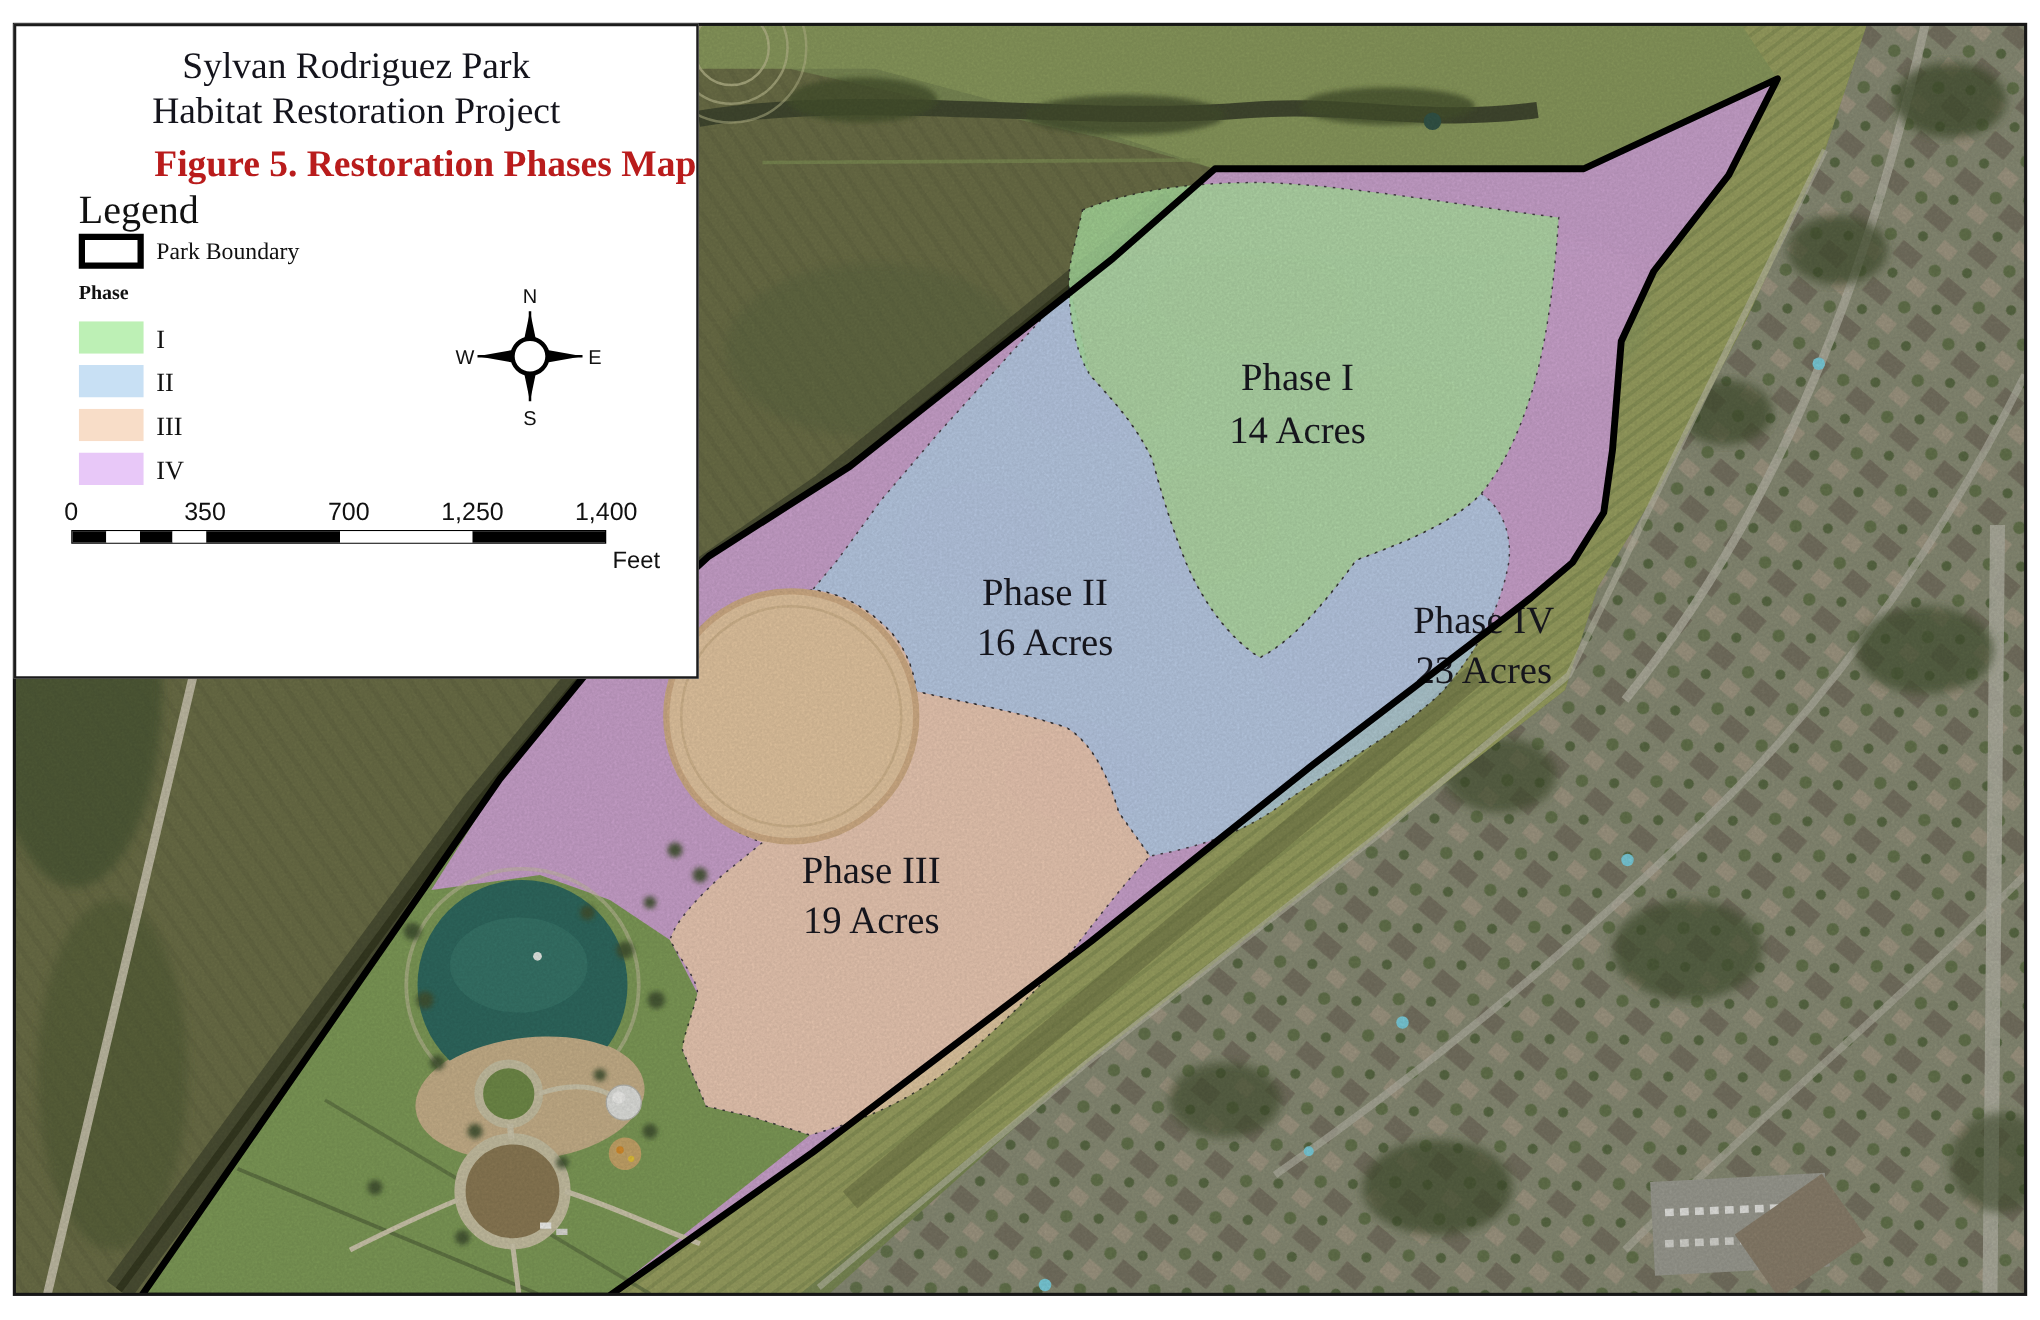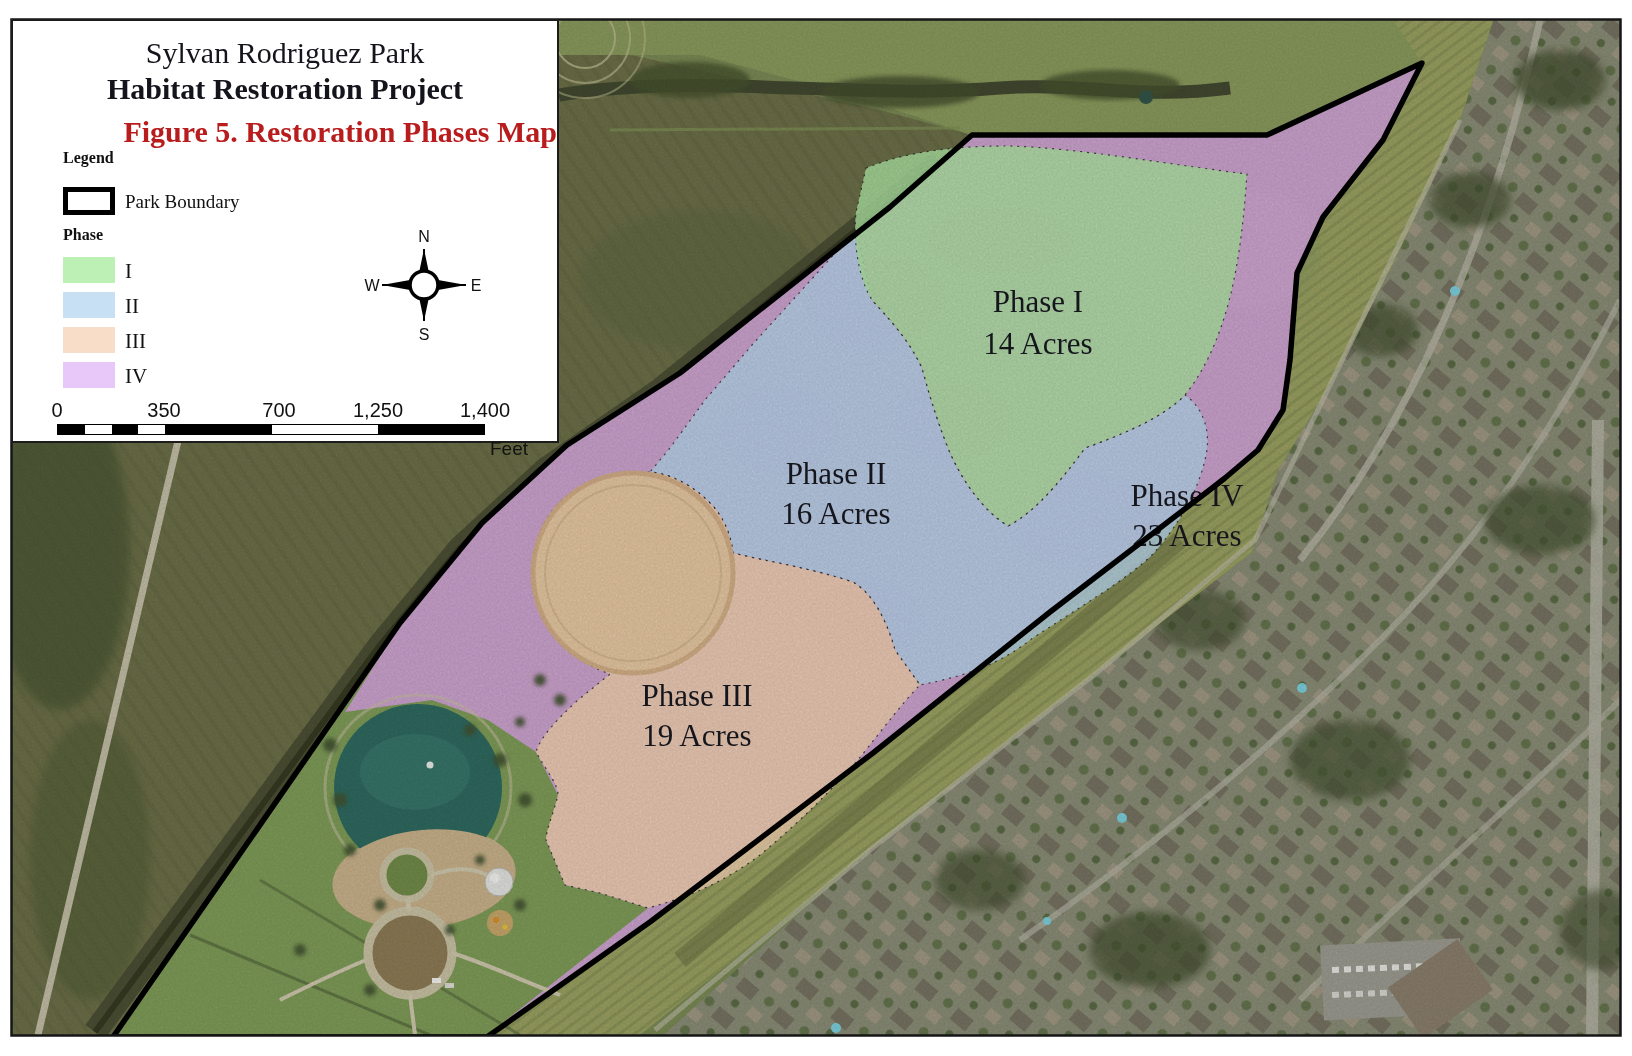--- a/index.html
+++ b/index.html
@@ -1,26 +1,26 @@
 <!DOCTYPE html>
 <html><head>
 <meta charset="utf-8">
 <style>
   html,body{margin:0;padding:0;background:#ffffff;}
   .canvas{position:relative;width:1632px;height:1056px;background:#ffffff;overflow:hidden;
           font-family:"Liberation Serif",serif;color:#111;}
   .map-svg{position:absolute;left:0;top:0;}
   
-  .legend{position:absolute;left:11px;top:19px;width:548px;height:424px;background:#ffffff;
+  .legend{position:absolute;left:11px;top:19px;width:548px;height:524px;background:#ffffff;
           border:2px solid #1c1c1c;box-sizing:border-box;z-index:5;}
   .lg-title{position:absolute;left:0;width:100%;text-align:center;font-size:30px;line-height:32px;color:#14141c;}
   .lg-title1{top:16px;}
-  .lg-title2{top:52px;font-weight:bold;}
+  .lg-title2{top:52px;}
   .lg-figure{position:absolute;left:0;top:94px;width:100%;text-align:right;font-size:30px;font-weight:bold;color:#b91c1c;}
-  .lg-heading{position:absolute;left:50px;top:128px;font-size:16px;font-weight:bold;}
+  .lg-heading{position:absolute;left:50px;top:128px;font-size:32px;font-weight:normal;}
   .lg-bound-swatch{position:absolute;left:50px;top:166px;width:42px;height:18px;background:#fff;border:5px solid #000;}
   .lg-bound-label{position:absolute;left:112px;top:170px;font-size:19px;}
   .lg-phase-heading{position:absolute;left:50px;top:205px;font-size:16px;font-weight:bold;}
   .lg-swatch{position:absolute;left:50px;width:52px;height:26px;}
   .lg-numeral{position:absolute;left:112px;font-size:21px;}
   .sw1{top:236px;} .sw2{top:271px;} .sw3{top:306px;} .sw4{top:341px;}
   .nm1{top:238px;} .nm2{top:273px;text-align:right;} .nm3{top:308px;} .nm4{top:343px;}
   .lg-compass{position:absolute;left:346px;top:203px;}
   
   .sb-tick{position:absolute;top:378px;transform:translateX(-50%);font-family:"Liberation Sans",sans-serif;

